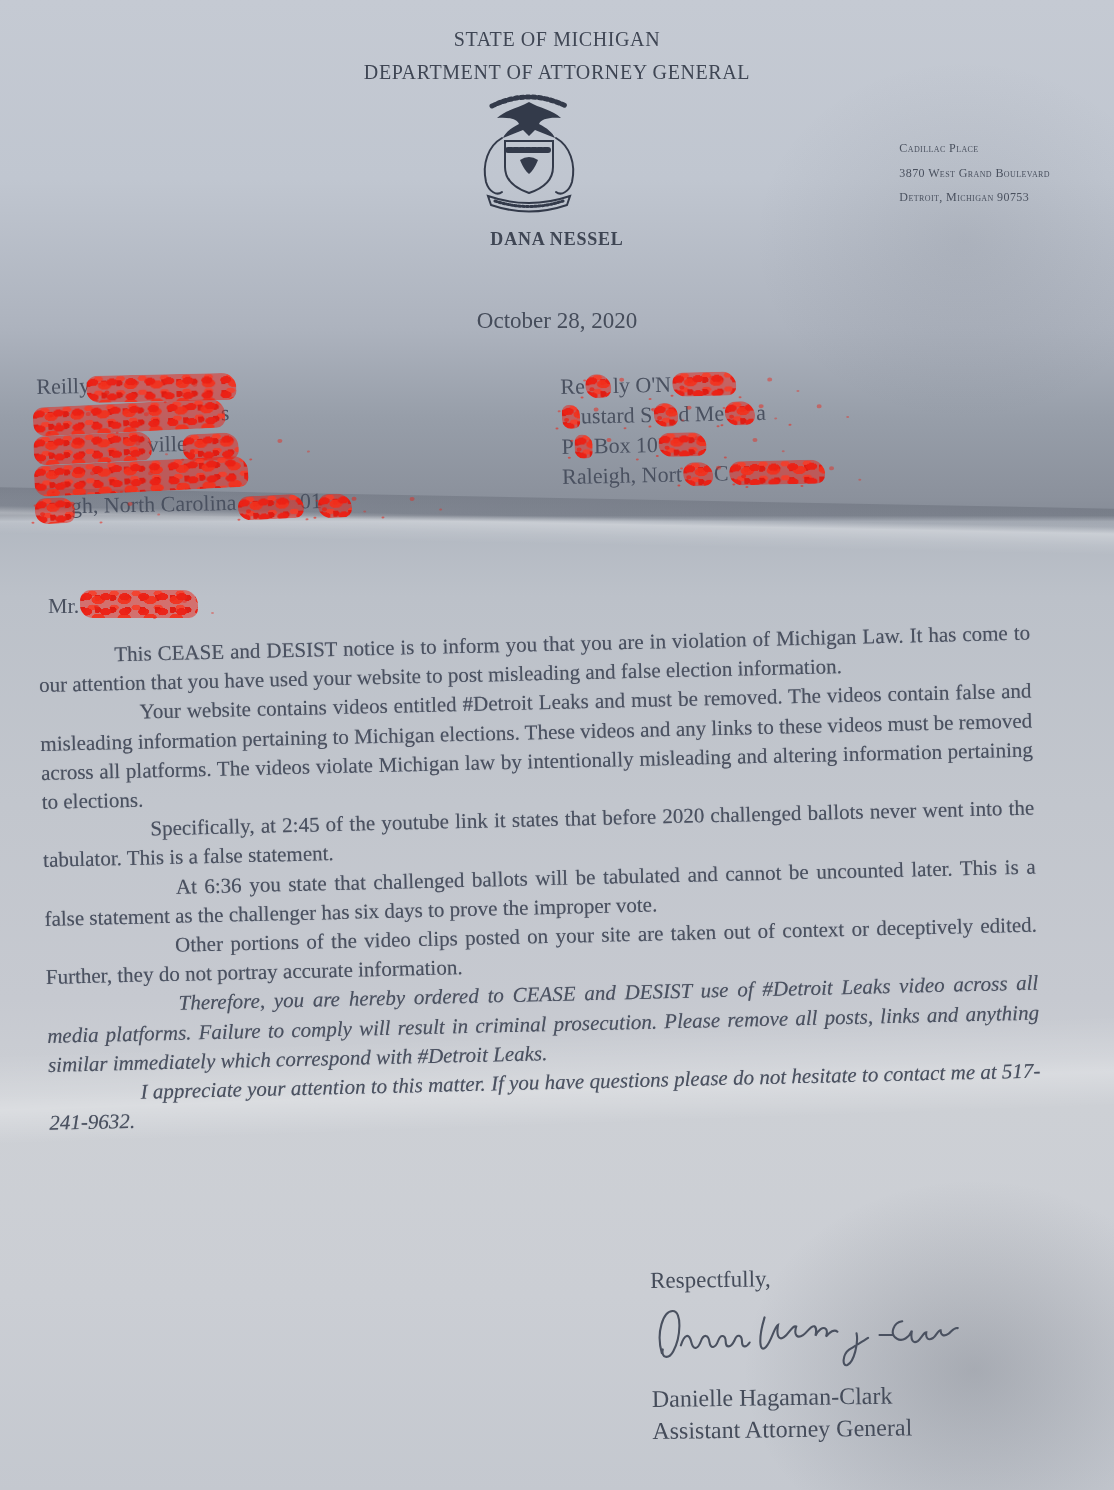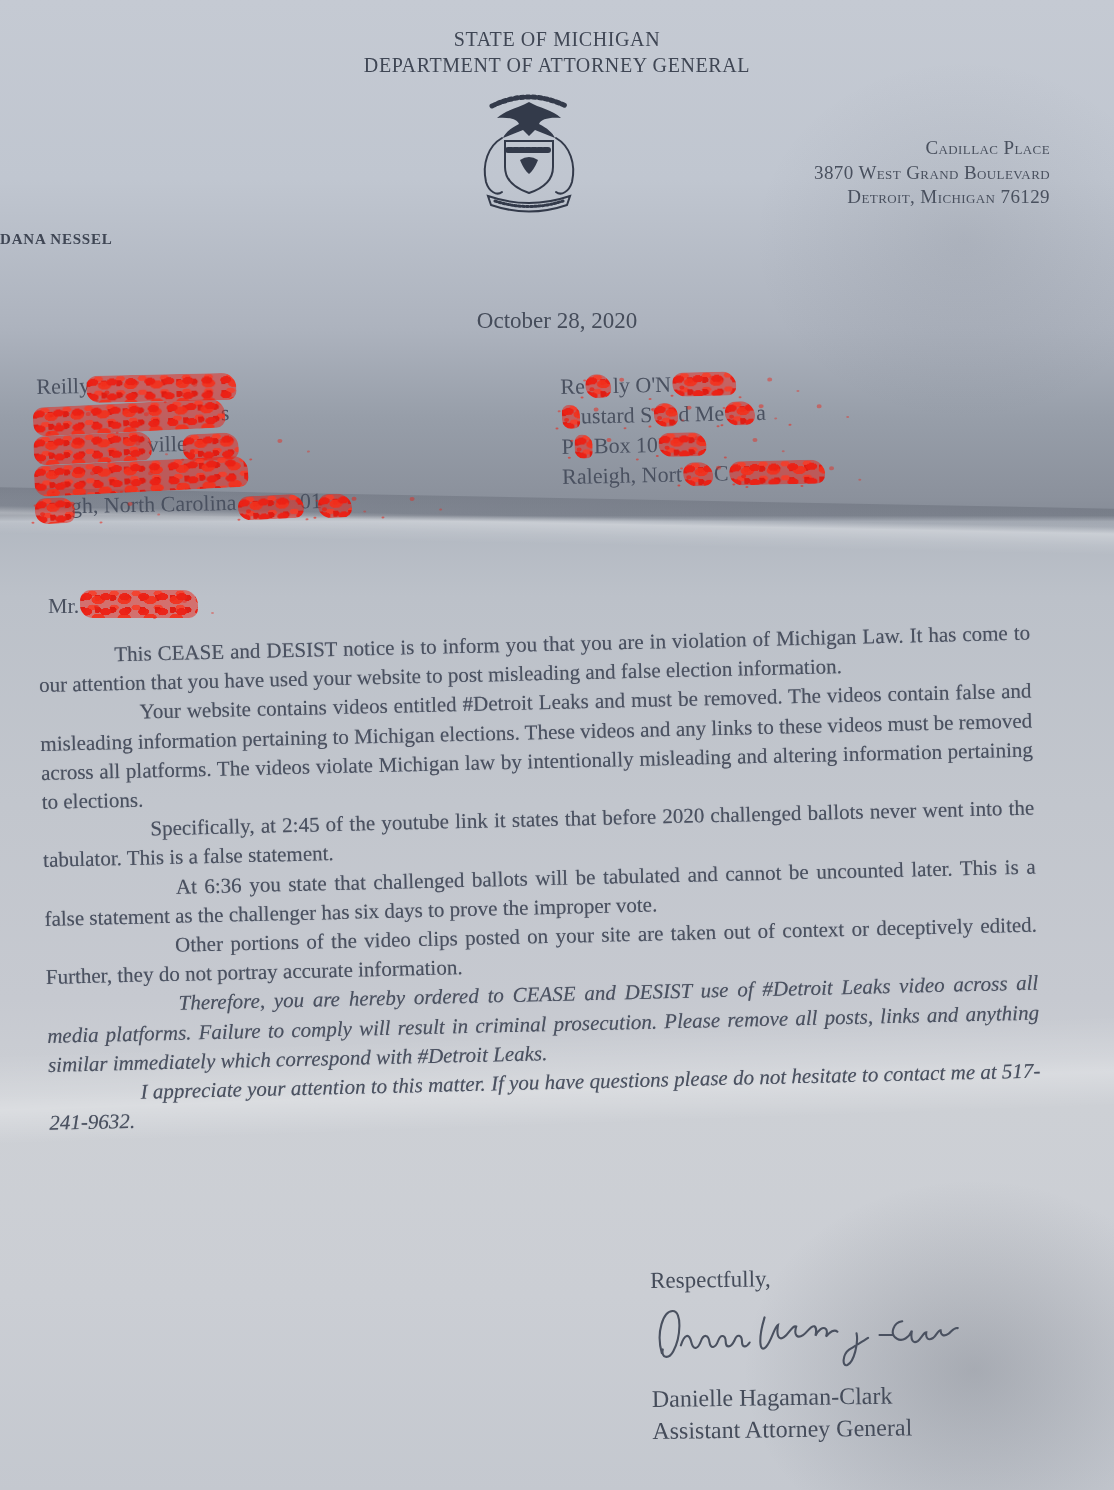--- a/index.html
+++ b/index.html
@@ -24,26 +24,26 @@
       rgba(255,255,255,.28) 62%, rgba(255,255,255,0) 100%);}
   .shade-br{position:absolute;right:-90px;bottom:-70px;width:460px;height:380px;
     background:radial-gradient(closest-side, rgba(70,76,88,.26), rgba(70,76,88,0));}
   .shade-tr{position:absolute;right:-60px;top:60px;width:420px;height:360px;
     background:radial-gradient(closest-side, rgba(60,66,78,.10), rgba(60,66,78,0));}
 
   
   .letterhead{position:absolute;top:28px;left:0;width:100%;text-align:center;
     color:#3f4654;letter-spacing:.6px;}
   .letterhead .line1{font-size:20px;}
-  .letterhead .line2{font-size:20px;margin-top:3px;}
+  .letterhead .line2{font-size:20px;margin-top:10px;}
   .seal{position:absolute;top:84px;left:468px;width:122px;height:138px;}
-  .office-address{position:absolute;top:136px;right:64px;text-align:right;
-    font-variant:small-caps;font-size:19px;line-height:24.5px;color:#49505e;letter-spacing:.4px;}
-  .officer{position:absolute;top:226px;left:0;width:100%;text-align:left;
-    font-weight:bold;font-size:15px;line-height:27px;color:#3f4654;letter-spacing:.8px;}
+  .office-address{position:absolute;top:136px;right:64px;
+    font-variant:small-caps;font-size:12px;line-height:24.5px;color:#49505e;letter-spacing:.4px;}
+  .officer{position:absolute;top:226px;left:0;width:100%;text-align:center;
+    font-weight:bold;font-size:18px;line-height:27px;color:#3f4654;letter-spacing:.8px;}
   .date{position:absolute;top:308px;left:0;width:100%;text-align:center;
     font-size:23px;color:#454c5a;}
 
   
   .addr{position:absolute;font-size:22px;line-height:30px;color:#4a5160;
     transform:rotate(-1.2deg);transform-origin:0 0;white-space:nowrap;}
   .addr-left{top:372px;left:36px;}
   .addr-right{top:372px;left:560px;}
   .addr .frag{vertical-align:baseline;}
 
@@ -116,21 +116,21 @@
       <path d="M34,54 C20,62 14,80 18,98 C21,108 29,112 34,108" fill="none"></path>
       <path d="M88,54 C102,62 108,80 104,98 C101,108 93,112 88,108" fill="none"></path>
       <path d="M20,112 Q61,126 102,112 l-3,9 Q61,134 23,121 Z" fill="none"></path>
       <path d="M27,117 Q61,128 95,117" stroke-dasharray="2,2" stroke-width="3"></path>
     </svg>
   </div>
 
   <div class="office-address">
     <div>Cadillac Place</div>
     <div>3870 West Grand Boulevard</div>
-    <div>Detroit, Michigan 76129</div>
+    <div>Detroit, Michigan 90753</div>
   </div>
 
   <div class="officer">
     <div>DANA NESSEL</div>
   </div>
 
   <div class="date">October 28, 2020</div>
 
   <div class="addr addr-left">
     <div><span class="frag">Reilly</span><span class="scribble" style="width: 150px; height: 27px;"></span></div>

